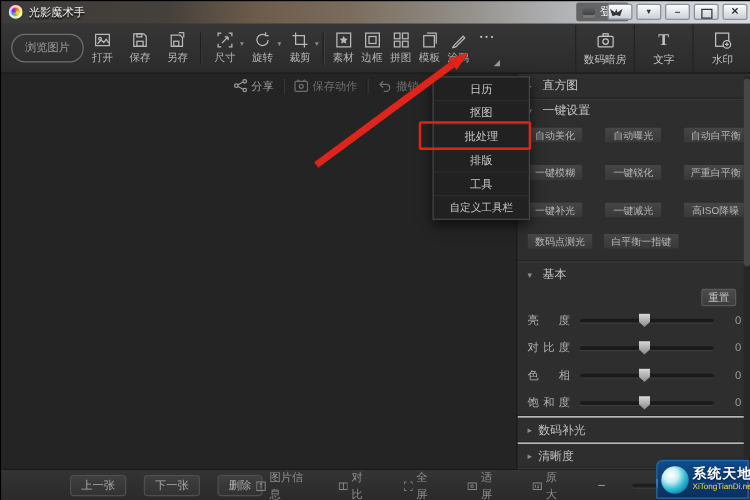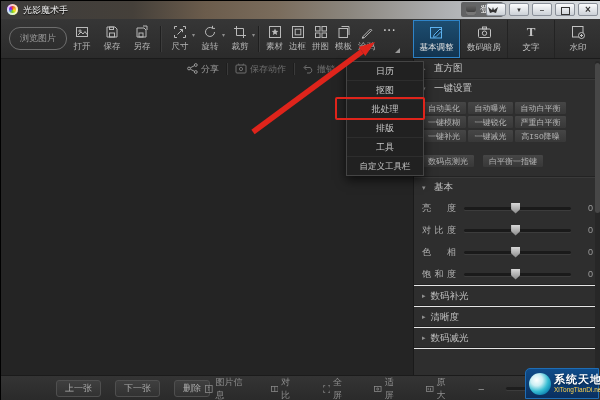--- a/index.html
+++ b/index.html
@@ -69,21 +69,21 @@
   .red-box{position:absolute;left:334px;top:96px;width:90px;height:23px;border:2px solid #df241b;
     border-radius:2px;z-index:8;pointer-events:none;box-sizing:border-box;}
   .arrow-layer{position:absolute;inset:0;z-index:9;pointer-events:none;}
 
   
   .panel{position:absolute;left:412px;top:58px;width:188px;height:316px;background:#2e2e2e;
     border-left:1px solid #1a1a1a;box-sizing:border-box;overflow:hidden;}
   .sec-h{display:flex;align-items:center;gap:5px;height:19px;padding:0 8px;color:#c6c6c6;font-size:9.5px;}
   .sec-h .arr{font-size:7px;color:#8f8f8f;width:7px;}
   .hist{border-bottom:1px solid #242424;box-shadow:0 1px 0 #383838;}
-  .okgrid{display:grid;grid-template-columns:46px 47px 53px;gap:0;margin:3px 0 0 7px;font-family:Liberation Mono, monospace;}
+  .okgrid{display:grid;grid-template-columns:46px 47px 53px;gap:16px;margin:3px 0 0 7px;}
   .okbtn{height:14px;background:linear-gradient(#464646,#383838);border:1px solid #2e2e2e;
     border-radius:2px;color:#b6b6b6;font-size:8px;display:flex;align-items:center;justify-content:center;box-sizing:border-box;}
   .meter-row{display:flex;gap:7px;margin:11px 0 0 7px;}
   .meter-row .okbtn{padding:0 6px;height:14px;}
   .p-sep{margin-top:8px;border-top:1px solid #232323;border-bottom:1px solid #3a3a3a;height:0;}
   .reset-row{display:flex;justify-content:flex-end;padding:2px 12px 0 0;}
   .reset{width:28px;height:14px;background:linear-gradient(#4c4c4c,#3c3c3c);border:1px solid #5a5a5a;
     border-radius:2px;color:#c4c4c4;font-size:8.5px;line-height:12px;text-align:center;box-sizing:border-box;}
   .srow{display:flex;align-items:center;height:22px;padding:0 8px;}
   .slabel{width:34px;font-size:9px;color:#b2b2b2;text-align:justify;text-align-last:justify;}
@@ -264,29 +264,20 @@
           </span>
         <span>涂鸦</span>
       </div>
       <div class="more-btn">
         <div class="more-dots">···</div>
         <div class="more-corner"></div>
       </div>
     </div>
 
     <div class="tabs">
-      <div class="tab active">
-        <span class="ticon">
-            <svg width="15" height="15" viewBox="0 0 15 15" fill="none" stroke="#5db2f0">
-              <rect x="1.5" y="2.5" width="11" height="10.5"></rect>
-              <path d="M5 10 L11 4 L12.8 5.8 L6.8 11.8 L4.5 12.3 Z" fill="#123450"></path>
-            </svg>
-          </span>
-        <span>基本调整</span>
-      </div>
       <div class="tab">
         <span class="ticon">
             <svg width="15" height="15" viewBox="0 0 15 15" fill="none" stroke="#c2c2c2">
               <rect x="1.5" y="4" width="12" height="8.5" rx="1"></rect>
               <circle cx="7.5" cy="8.2" r="2.2"></circle>
               <rect x="5.5" y="2" width="4" height="2"></rect>
             </svg>
           </span>
         <span>数码暗房</span>
       </div>
@@ -376,20 +367,23 @@
     </div>
     <div class="meter-row">
       <div class="okbtn">数码点测光</div>
       <div class="okbtn">白平衡一指键</div>
     </div>
     <div class="p-sep"></div>
     <div class="sec-h">
       <span class="arr">▾</span>
       <span>基本</span>
     </div>
+    <div class="reset-row">
+      <div class="reset">重置</div>
+    </div>
     <div>
       <div class="srow">
         <span class="slabel">亮度</span>
         <div class="strack">
             <div class="shandle"></div>
           </div>
         <span class="sval">0</span>
       </div>
       <div class="srow">
         <span class="slabel">对比度</span>

